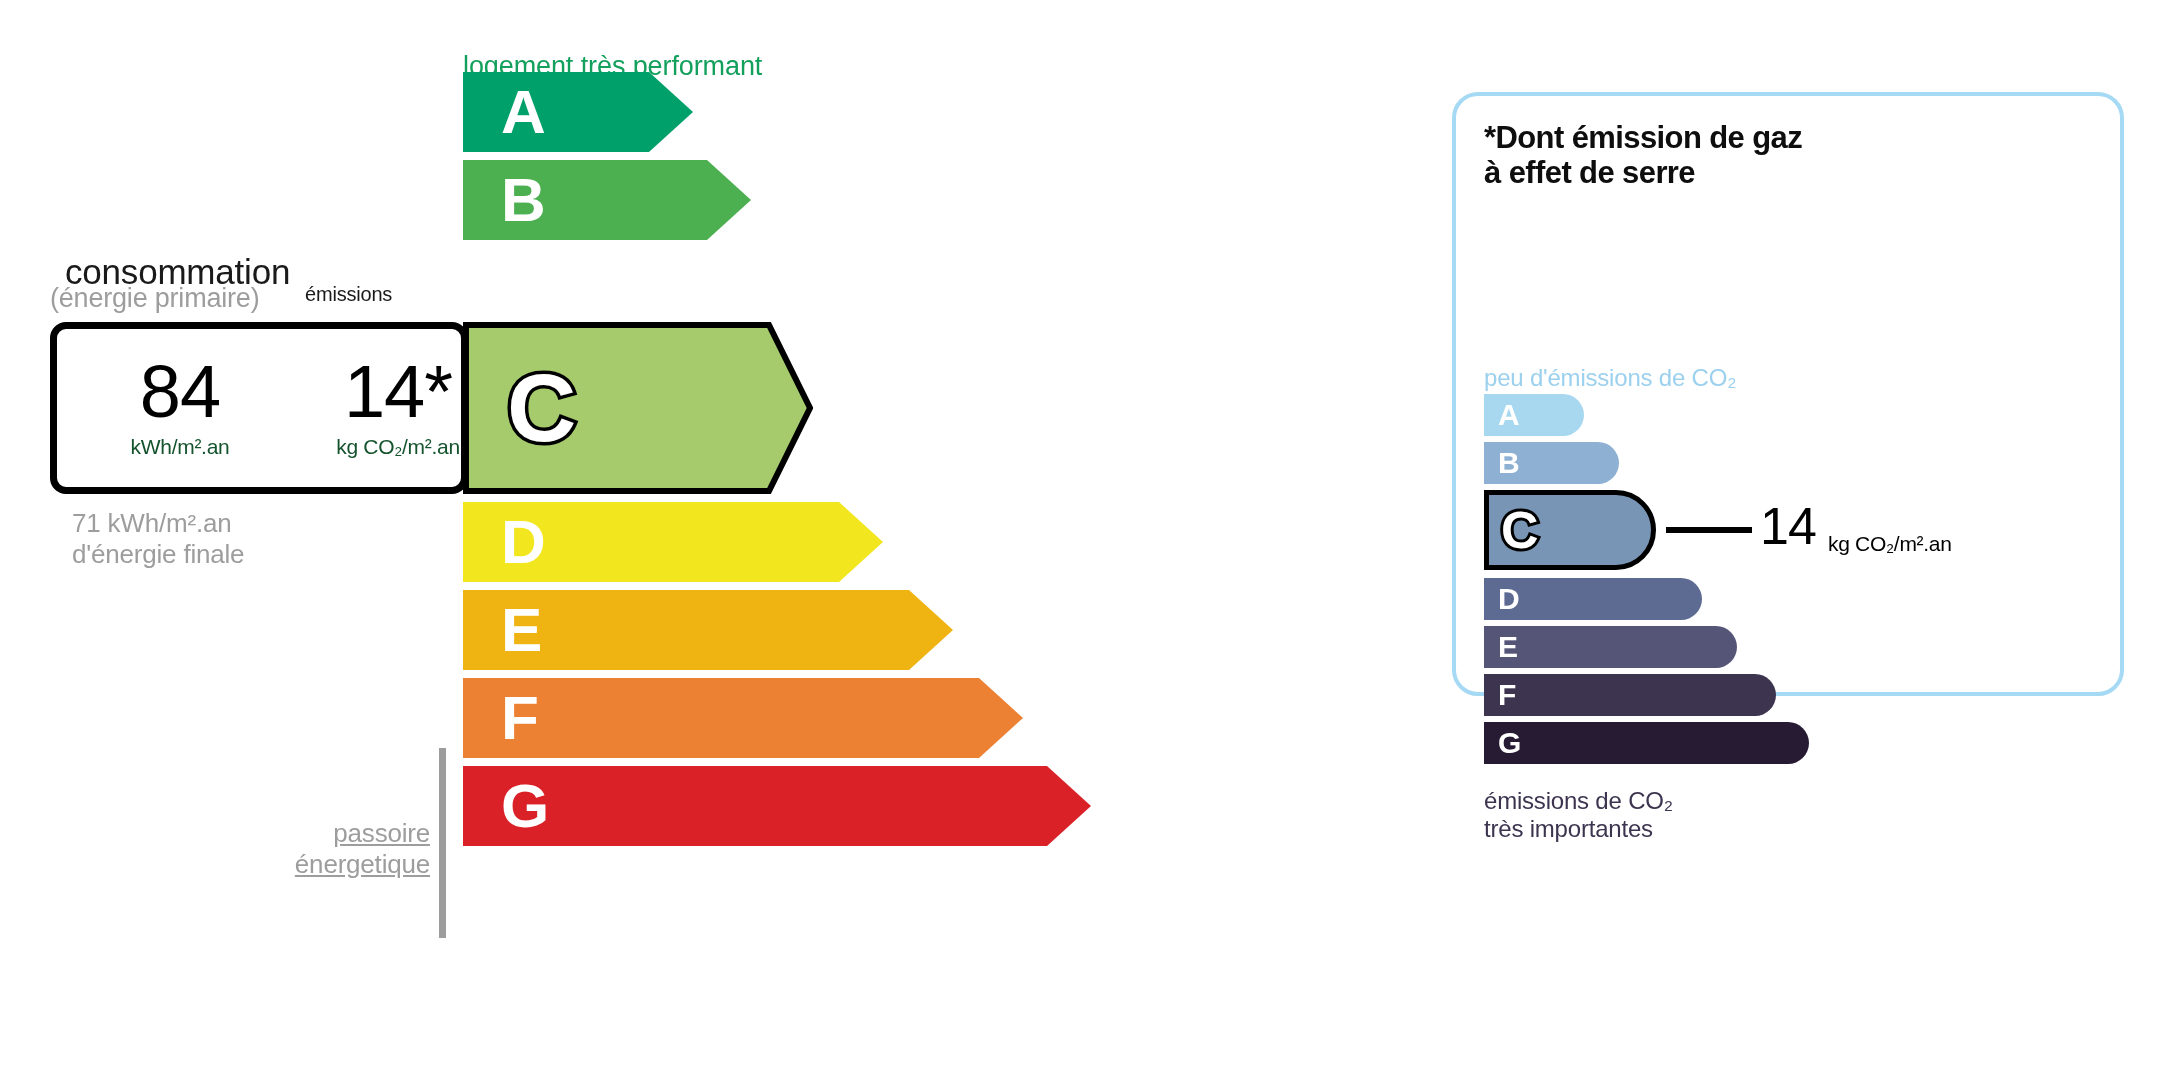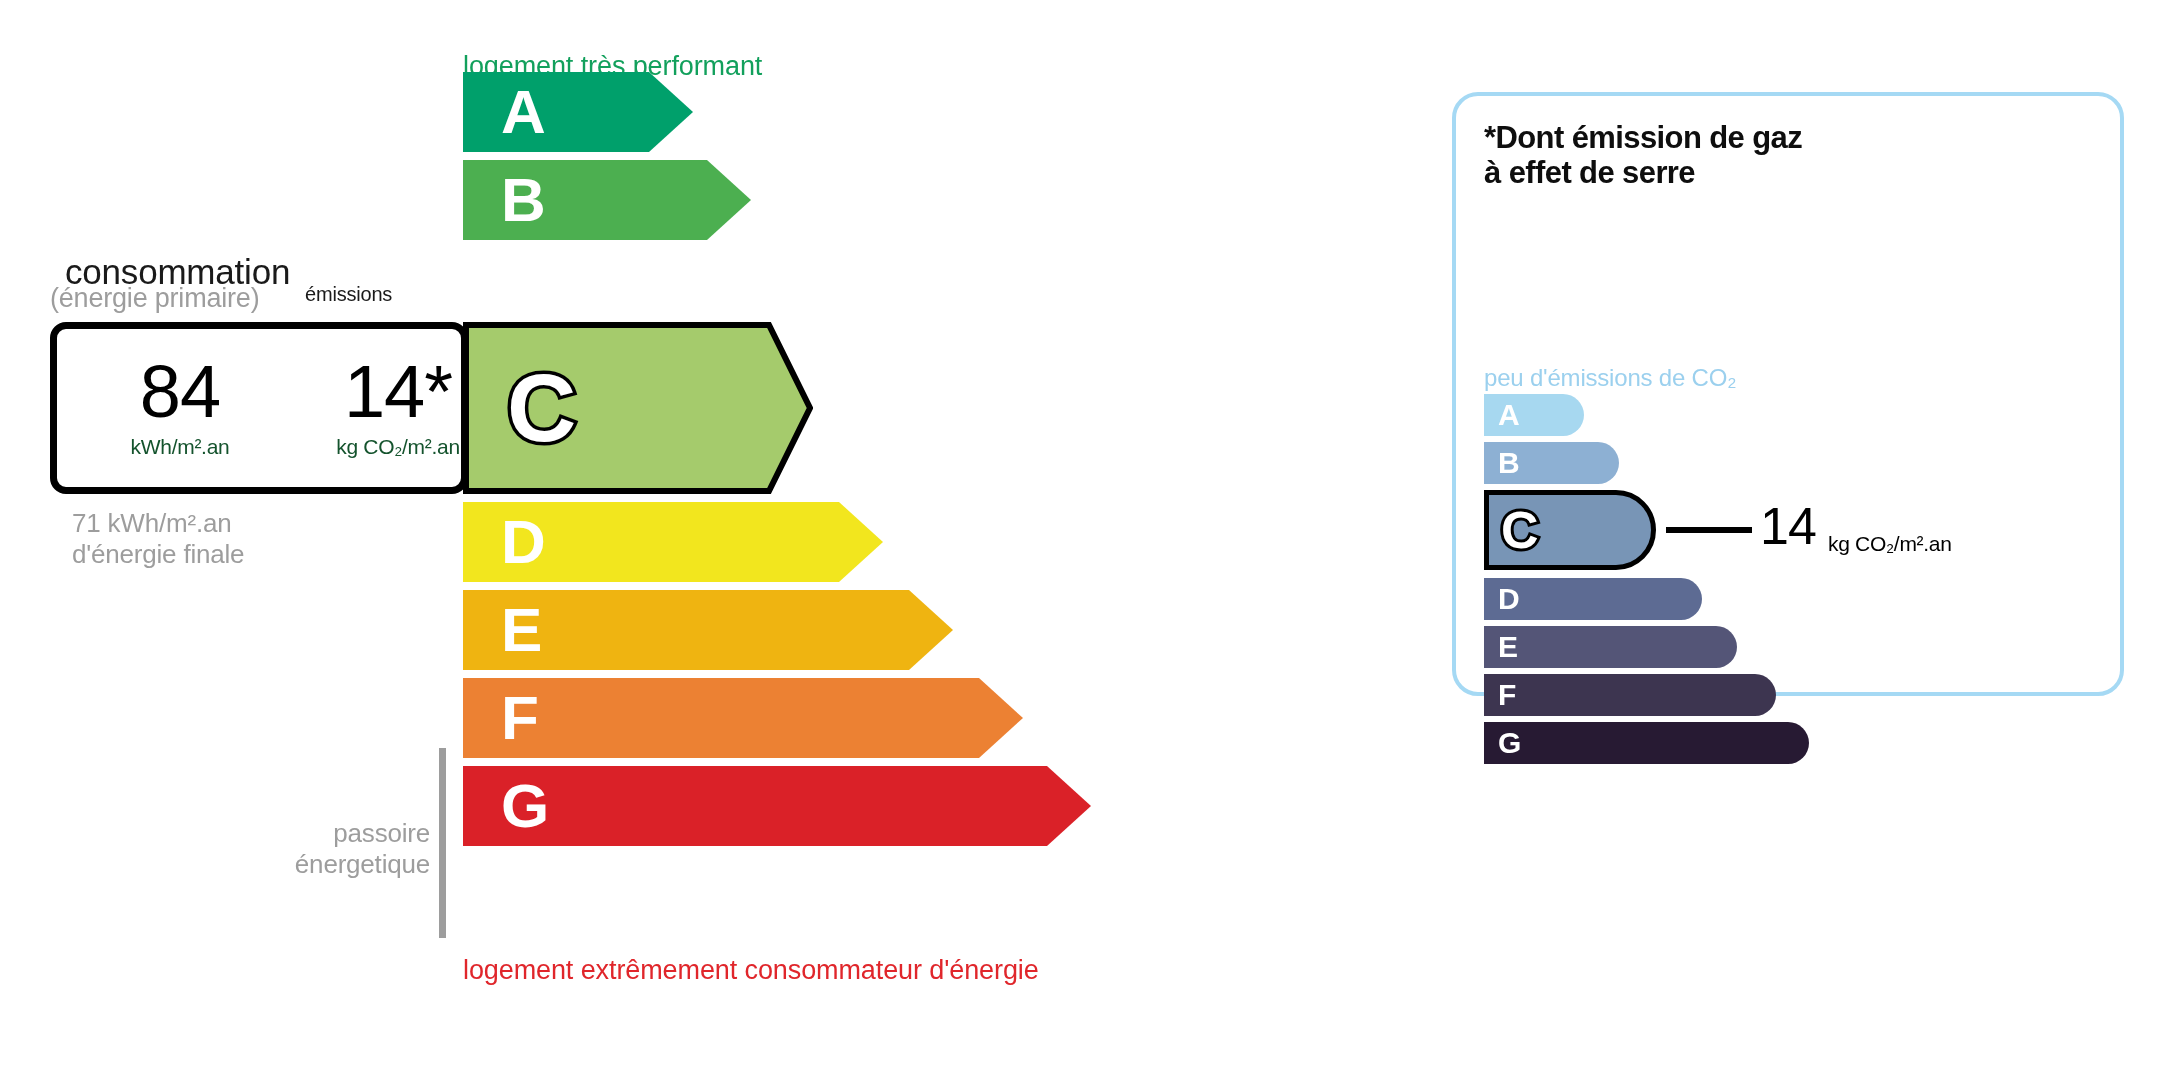--- a/index.html
+++ b/index.html
@@ -54,21 +54,21 @@
   .big-num{font-size:74px;font-weight:400;line-height:0.95;color:#000;letter-spacing:-1px;}
   .unit{font-size:21px;color:#14532d;margin-top:8px;letter-spacing:-0.3px;}
 
   .hdr-consommation{position:absolute;left:65px;top:252px;font-size:35px;color:#1a1a1a;letter-spacing:-0.2px;}
   .hdr-primaire{position:absolute;left:50px;top:283px;font-size:27px;color:#9d9d9d;letter-spacing:-0.2px;}
   .hdr-emissions{position:absolute;left:305px;top:283px;font-size:20px;color:#1a1a1a;letter-spacing:-0.2px;}
 
   .final-energy{position:absolute;left:72px;top:508px;font-size:26px;color:#9d9d9d;line-height:1.18;letter-spacing:-0.2px;}
 
   .passoire-bar{position:absolute;left:439px;top:748px;width:7px;height:190px;background:#9d9d9d;}
-  .passoire-txt{position:absolute;left:240px;top:818px;width:190px;text-align:right;font-size:26px;color:#9d9d9d;line-height:1.18;letter-spacing:-0.2px;}
+  .passoire-txt{position:absolute;left:240px;top:818px;width:190px;text-align:right;font-size:26px;color:#9d9d9d;line-height:1.18;letter-spacing:-0.2px;text-decoration:underline;}
 
   
   #co2-panel{
     position:absolute;left:1452px;top:92px;width:672px;height:604px;
     border:4px solid #A5D9F4;border-radius:26px;background:#fff;box-sizing:border-box;
   }
   .panel-title{
     position:absolute;left:28px;top:25px;font-size:31px;font-weight:bold;color:#0e0e0e;
     line-height:1.12;letter-spacing:-0.6px;
   }
@@ -174,21 +174,20 @@
       <div class="big-num">14*</div>
       <div class="unit nowrap">kg CO₂/m².an</div>
     </div>
   </div>
 
   <div class="final-energy">71 kWh/m².an<br>d'énergie finale</div>
 
   <div class="passoire-bar"></div>
   <div class="passoire-txt">passoire<br>énergetique</div>
 
-  <div class="bottom-caption nowrap">logement extrêmement consommateur d'énergie</div>
 </div>
 
 <div id="co2-panel">
   <div class="panel-title">*Dont émission de gaz<br>à effet de serre</div>
 
   <div class="panel-top-caption nowrap">peu d'émissions de CO₂</div>
 
   <div id="co2-bars-container">
       <div class="co2-row" style="top: 298px; width: 100px; height: 42px;">
         <div class="co2-bar" style="background: rgb(167, 216, 240);">
@@ -220,16 +219,17 @@
           <span class="cl">F</span>
         </div>
       </div>
       <div class="co2-row" style="top: 626px; width: 325px; height: 42px;">
         <div class="co2-bar" style="background: rgb(39, 26, 51);">
           <span class="cl">G</span>
         </div>
       </div>
     </div>
 
+  <div class="panel-bottom-caption">émissions de CO₂<br>très importantes</div>
 <div class="leader" style="left: 210px; top: 431px; width: 86px;"></div>
     <div class="co2-value" style="left: 304px; top: 404px;">14</div>
     <div class="co2-value-unit nowrap" style="left: 372px; top: 436px;">kg CO₂/m².an</div>
   </div>
 
 </body></html>

